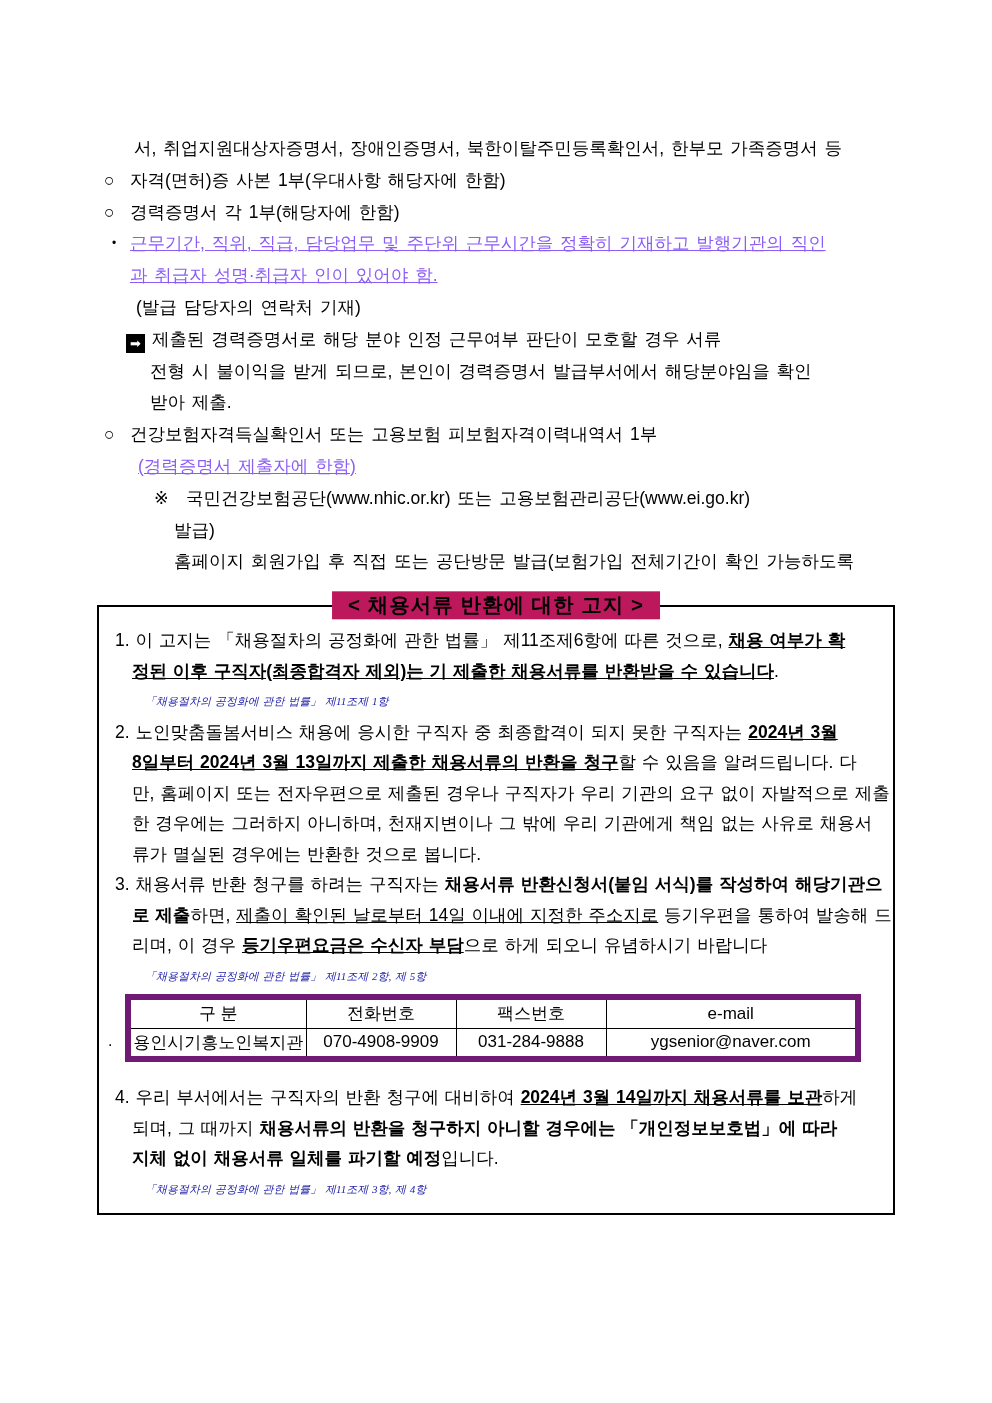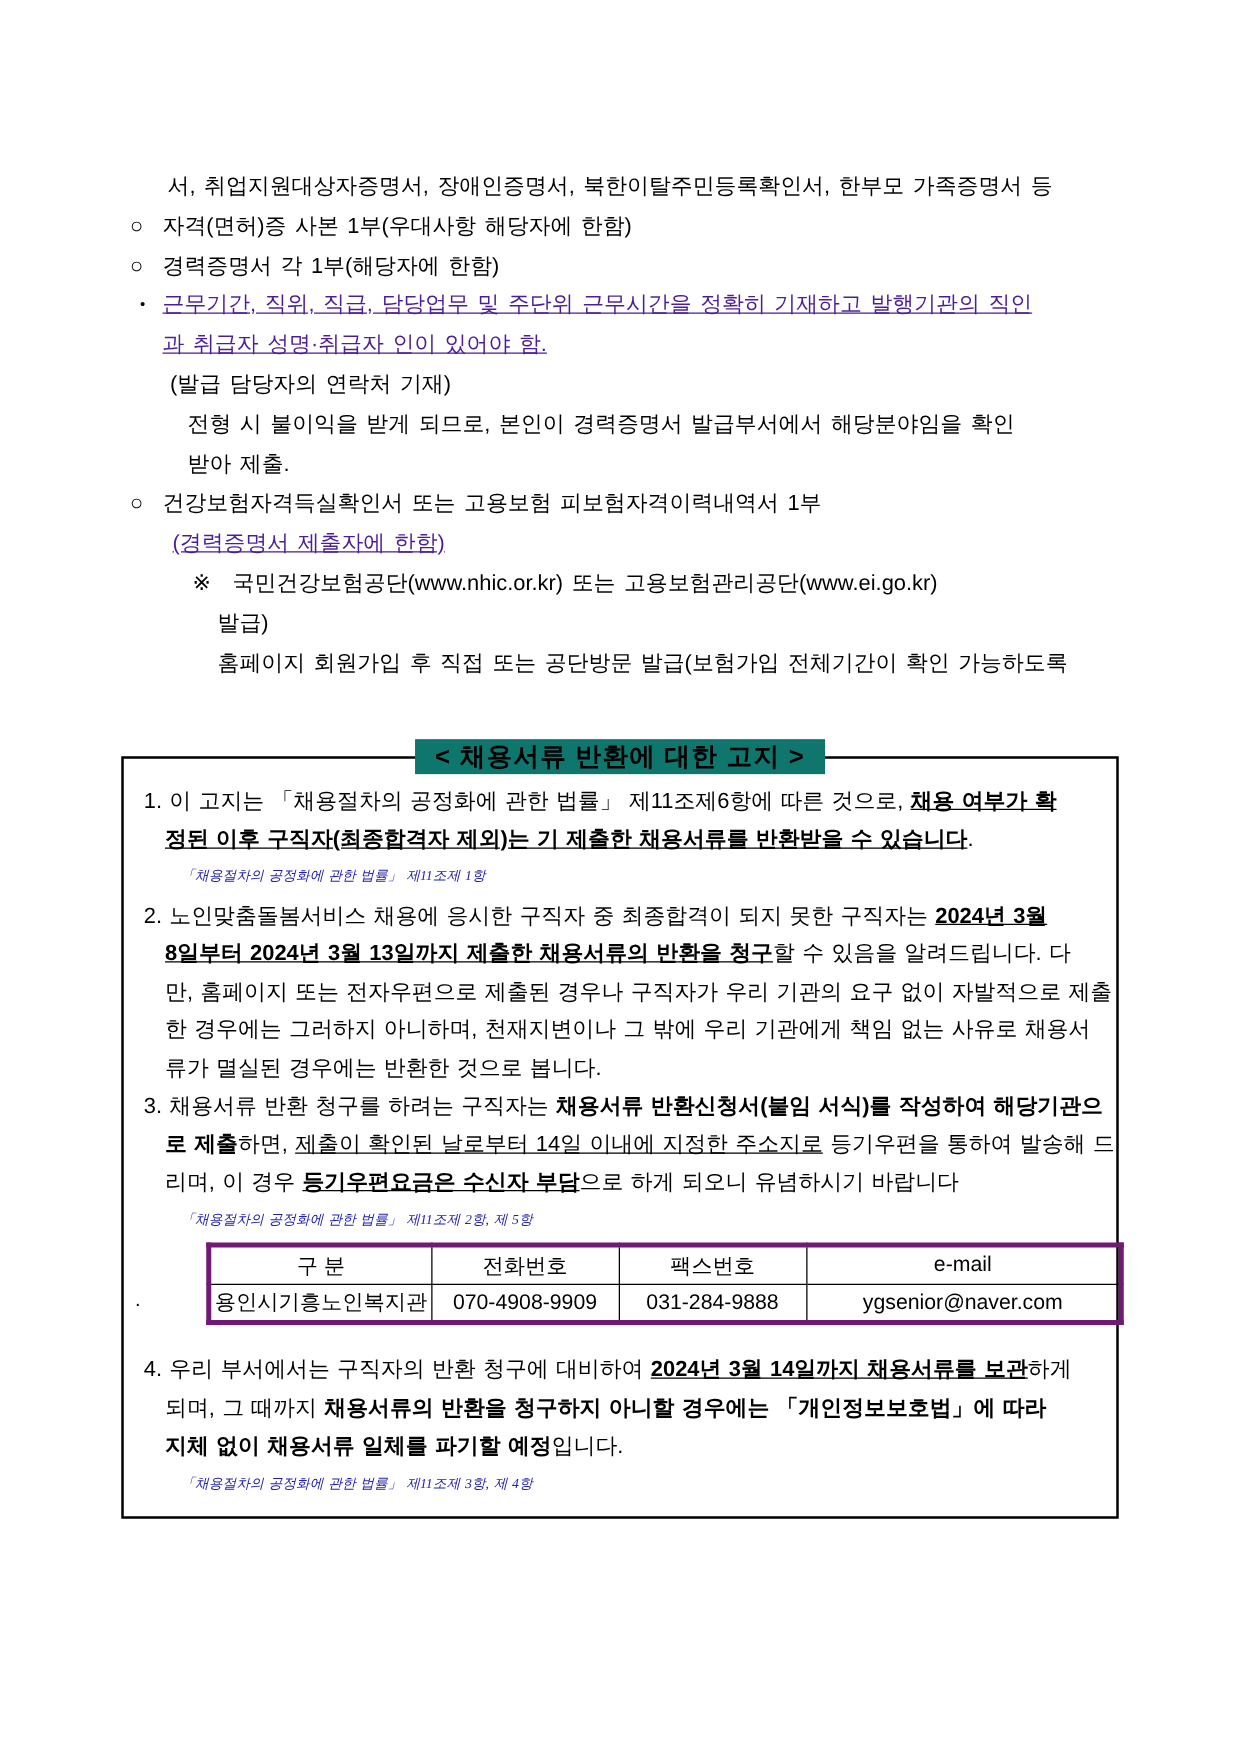--- a/index.html
+++ b/index.html
@@ -9,52 +9,52 @@
     color:#000; font-family:"Liberation Sans","DejaVu Sans",sans-serif;
     font-size:17.5px; overflow:hidden;
   }
   
   .top-section { position:absolute; left:100px; top:133px; width:820px; }
   .tl { height:31.8px; line-height:31.8px; white-space:nowrap; word-spacing:2px; }
   .i34{padding-left:34px} .i4{padding-left:4px} .i12{padding-left:12px}
   .i30{padding-left:30px} .i36{padding-left:36px} .i26{padding-left:26px}
   .i50{padding-left:50px} .i38{padding-left:38px} .i54{padding-left:54px}
   .i74{padding-left:74px}
-  .blue-u { color:#4c1d95; text-decoration:underline; }
+  .blue-u { color:#8b5cf6; text-decoration:underline; }
   .bullet-circle { display:inline-block; width:26px; }
   .bullet-dot { display:inline-block; width:18px; font-size:12px; vertical-align:2px; }
   .ref-mark { display:inline-block; width:32px; }
   .arrow-box {
     display:inline-block; width:19px; height:19px; background:#000; color:#fff;
     text-align:center; line-height:19px; font-size:13px; margin-right:7px;
     vertical-align:-3px;
   }
   
   .notice-box {
     position:absolute; left:97px; top:605px; width:798px; height:610px;
     border:2px solid #000; padding-top:18px; background:#fff;
   }
   .box-title {
     position:absolute; top:0; left:50%; transform:translate(-50%,-56%);
-    background:#0f766e; padding:0 16px; font-weight:bold; font-size:20.5px;
+    background:#be185d; padding:0 16px; font-weight:bold; font-size:20.5px;
     white-space:nowrap; letter-spacing:1px;text-align:right;
   }
   .bx { height:30.5px; line-height:30.5px; white-space:nowrap; padding-left:16px; word-spacing:1px; }
   .bx.cont { padding-left:33px; }
   .bx.cite {
     padding-left:46px; color:#2222aa; font-style:italic;
     font-family:"Liberation Serif","DejaVu Serif",serif; font-size:11px;
   }
   .b { font-weight:bold; }
   .u { text-decoration:underline; }
   .bu { font-weight:bold; text-decoration:underline; }
   .mt8 { margin-top:20px; }
   
   .tbl-wrap { position:relative; margin:3px 0 10px 26px; width:732px; }
-  .tbl-wrap table { border-collapse:collapse; width:100%; border:4px solid #701a75; table-layout:fixed;margin-left:40px; }
+  .tbl-wrap table { border-collapse:collapse; width:100%; border:6px solid #701a75; table-layout:fixed; }
   .tbl-wrap th, .tbl-wrap td {
     border:1px solid #000; height:31px; text-align:center; vertical-align:middle;
     font-weight:normal; font-size:17px; padding:0; white-space:nowrap; overflow:hidden;
   }
   .c1{width:178px} .c2{width:150px} .c3{width:150px} .c4{width:252px}
   .stray-mark { position:absolute; left:-17px; top:38px; font-size:16px; }
 </style>
 </head>
 <body>
 
@@ -71,20 +71,23 @@
       <span class="bullet-circle">○</span><span>경력증명서 각 1부(해당자에 한함)</span>
     </div>
     <div class="tl i12">
       <span class="bullet-dot">•</span><span class="blue-u">근무기간, 직위, 직급, 담당업무 및 주단위 근무시간을 정확히 기재하고 발행기관의 직인</span>
     </div>
     <div class="tl i30">
       <span class="blue-u">과 취급자 성명·취급자 인이 있어야 함.</span>
     </div>
     <div class="tl i36">
       <span>(발급 담당자의 연락처 기재)</span>
+    </div>
+    <div class="tl i26">
+      <span class="arrow-box">➡</span><span>제출된 경력증명서로 해당 분야 인정 근무여부 판단이 모호할 경우 서류</span>
     </div>
     <div class="tl i50">
       <span>전형 시 불이익을 받게 되므로, 본인이 경력증명서 발급부서에서 해당분야임을 확인</span>
     </div>
     <div class="tl i50">
       <span>받아 제출.</span>
     </div>
     <div class="tl i4">
       <span class="bullet-circle">○</span><span>건강보험자격득실확인서 또는 고용보험 피보험자격이력내역서 1부</span>
     </div>

